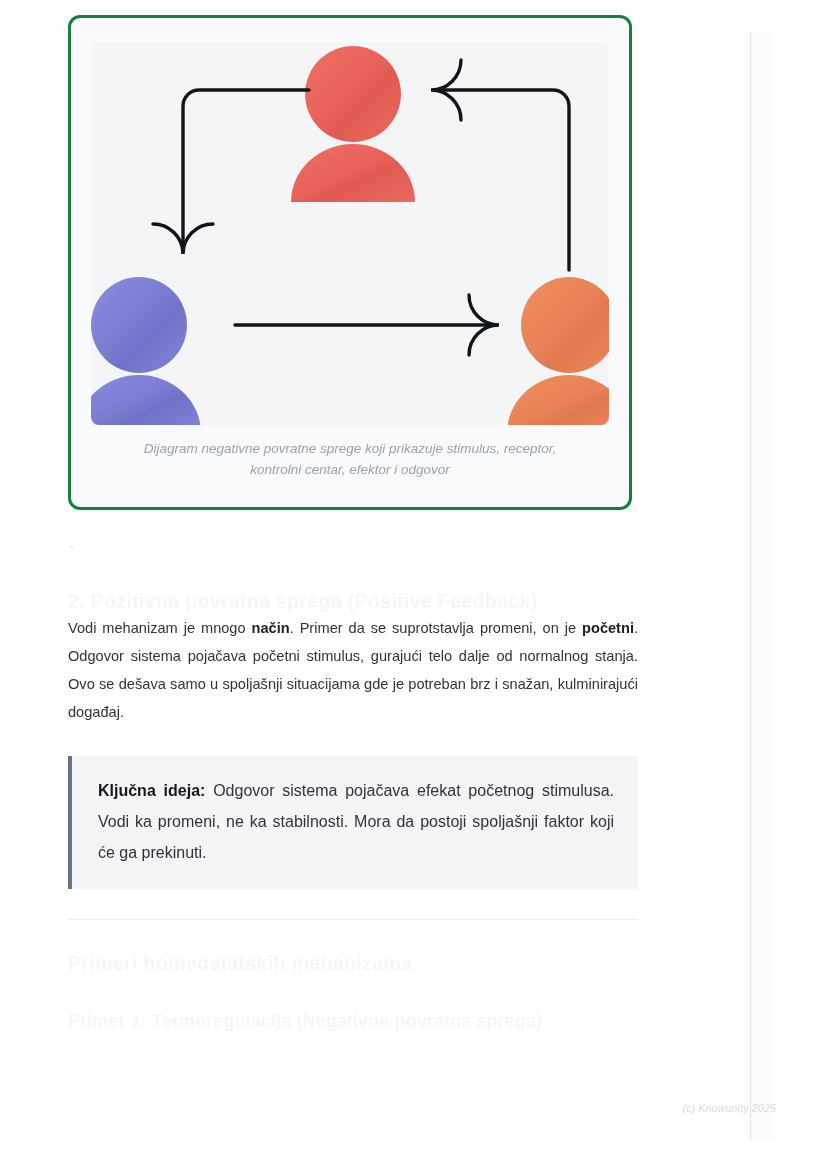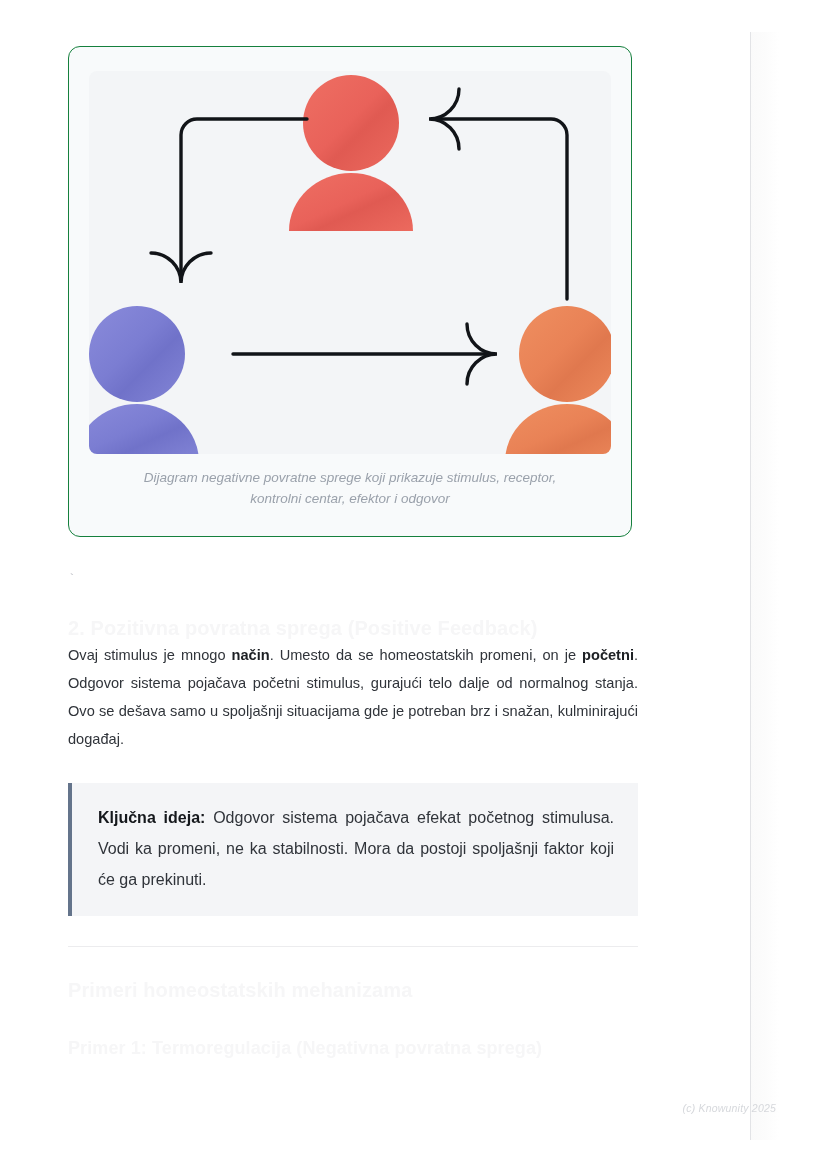--- a/index.html
+++ b/index.html
@@ -44,24 +44,24 @@
   
   .content {
     position: absolute;
     left: 68px;
     top: 0;
     width: 570px;
   }
 
   
   .figure-card {
-    margin-top: 46px;
+    margin-top: 15px;
     width: 564px;
     background: #f8fafb;
-    border: 1px solid #15803d;
+    border: 3px solid #15803d;
     border-radius: 12px;
     padding: 0;
     box-sizing: border-box;
   }
   .figure-inner {
     margin: 24px 20px 0 20px;
     background: #f3f5f7;
     border-radius: 8px;
     position: relative;
     height: 383px;
@@ -221,21 +221,21 @@
         </svg>
       </div>
       <div class="figure-caption">Dijagram negativne povratne sprege koji prikazuje stimulus, receptor, kontrolni centar, efektor i odgovor</div>
     </div>
 
     <div class="stray-tick">`</div>
 
     <h2 class="h-faded h2-positive">2. Pozitivna povratna sprega (Positive Feedback)</h2>
 
     <p class="body p-positive">
-      <span>Ovaj stimulus je mnogo </span><b>način</b><span>. Umesto da se homeostatskih promeni, on je </span><b>početni</b><span>. Odgovor sistema pojačava početni stimulus, gurajući telo dalje od normalnog stanja. Ovo se dešava samo u spoljašnji situacijama gde je potreban brz i snažan, kulminirajući događaj.</span>
+      <span>Vodi mehanizam je mnogo </span><b>način</b><span>. Primer da se suprotstavlja promeni, on je </span><b>početni</b><span>. Odgovor sistema pojačava početni stimulus, gurajući telo dalje od normalnog stanja. Ovo se dešava samo u spoljašnji situacijama gde je potreban brz i snažan, kulminirajući događaj.</span>
     </p>
 
     <div class="callout">
       <p><b>Ključna ideja:</b><span> Odgovor sistema pojačava efekat početnog stimulusa. Vodi ka promeni, ne ka stabilnosti. Mora da postoji spoljašnji faktor koji će ga prekinuti.</span></p>
     </div>
 
     <div class="divider"></div>
 
     <h2 class="h-faded h2-examples">Primeri homeostatskih mehanizama</h2>
 

